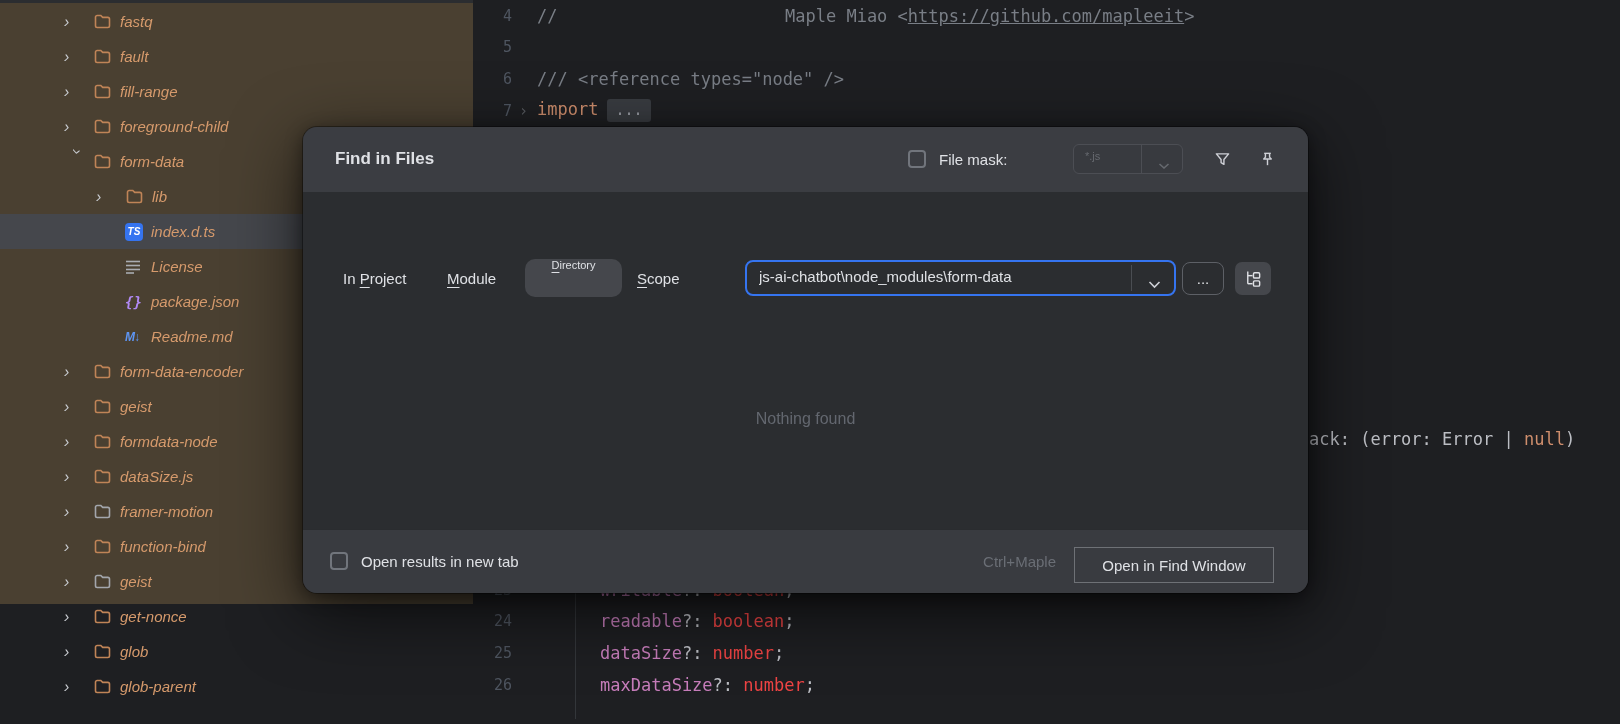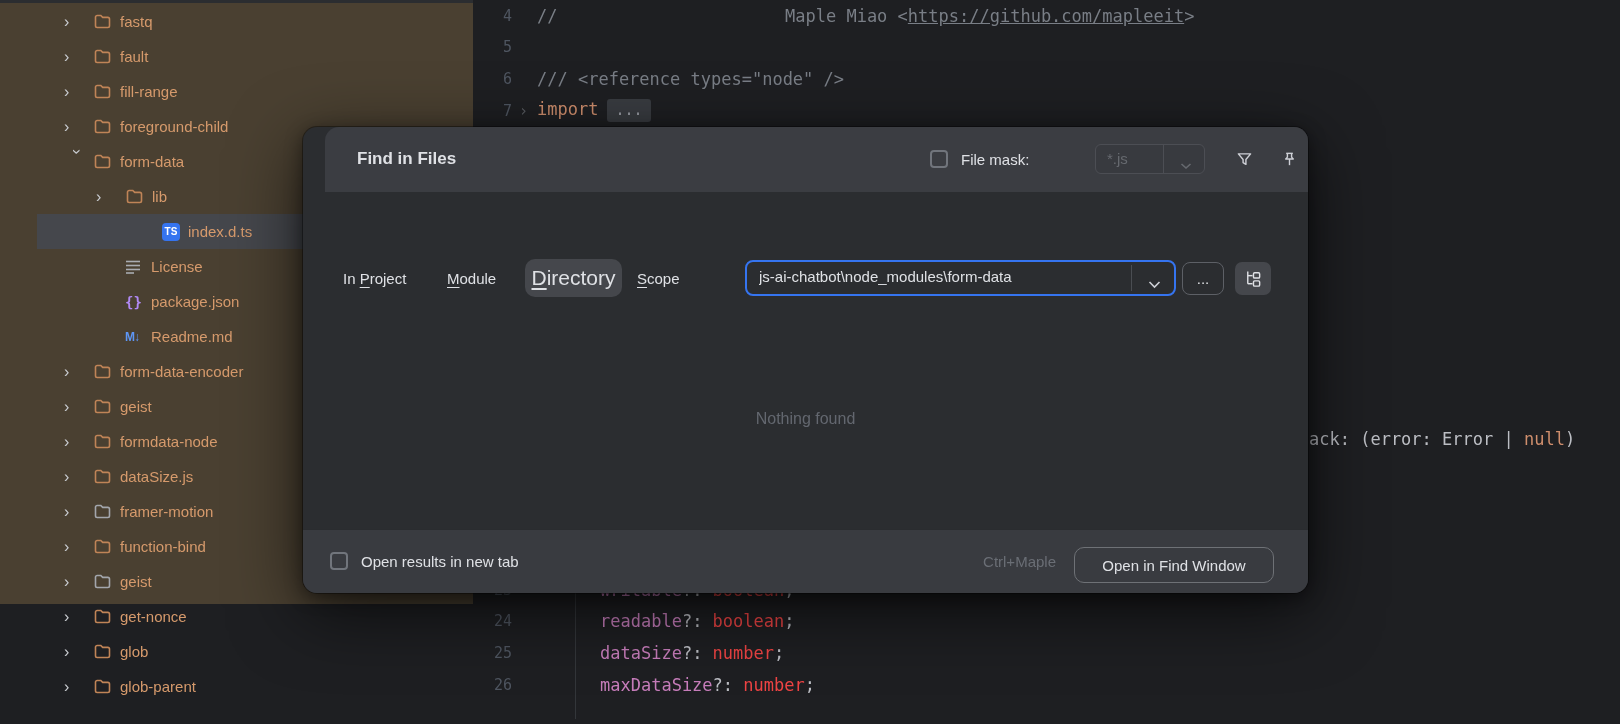--- a/index.html
+++ b/index.html
@@ -1,26 +1,26 @@
 <!DOCTYPE html>
 <html><head>
 <meta charset="utf-8">
 <style>
   * { margin:0; padding:0; box-sizing:border-box; }
   html,body { background:#1E1F22; }
   body { width:1620px; height:724px; position:relative; overflow:hidden;
          font-family:"Liberation Sans", sans-serif; -webkit-font-smoothing:antialiased; }
 
   
-  .sidebar { position:absolute; left:0; top:0; width:473px; height:604px; background:#4A4031; z-index:1; }
+  .sidebar { position:absolute; left:0; top:0; width:473px; height:604px; background:#4A4031; z-index:1;font-style:italic; }
   .topstrip { position:absolute; left:0; top:0; width:473px; height:3px; background:#2B2D30; z-index:2; }
   .botstrip { position:absolute; left:0; bottom:0; width:1620px; height:5px; background:#1E1F22; z-index:2; }
   .tree { position:absolute; top:4px; left:0; right:0; }
   .t-row { height:35px; display:flex; align-items:center; font-size:15px; color:#D69A6C; }
-  .t-row.sel { background:#45474C;margin-left:37px; }
+  .t-row.sel { background:#45474C; }
   .lvl1 { padding-left:64px; }
   .lvl2 { padding-left:96px; }
   .lvl2f { padding-left:125px; }
   .chev { width:30px; color:#C9CCD1; font-size:16px; line-height:1; }
   .chev.down { transform:translate(-2px,2px) rotate(90deg); width:30px; display:inline-block; }
   .chev::before { content:"›"; }
   .ic { width:26px; display:flex; align-items:center; }
   .ic svg { display:block; }
   .ic-ts { width:18px; height:18px; background:#3574F0; border-radius:4px; color:#fff;
            font-size:10px; font-weight:bold; display:flex; align-items:center; justify-content:center; }
@@ -45,28 +45,28 @@
   .lines-top { position:absolute; top:0; left:0; right:0; }
   .lines-bottom { position:absolute; top:574px; left:0; right:0; }
   .lines-bottom .code { left:127px; }
   .guide { position:absolute; left:102px; top:574px; height:150px; width:1px; background:#33363A; }
   .right-frag { position:absolute; left:836px; top:429px; white-space:pre; }
 
   
   .dialog { position:absolute; left:303px; top:127px; width:1005px; height:466px; border-radius:14px;
             background:#2B2D30; color:#DFE1E5; z-index:10;
             box-shadow:0 0 0 1px rgba(0,0,0,.35), 0 18px 70px rgba(0,0,0,.65), 0 4px 18px rgba(0,0,0,.45); }
-  .dlg-header { position:absolute; top:0; left:0; right:0; height:65px; background:#3B3D42; border-radius:14px 14px 0 0;margin-left:22px; }
+  .dlg-header { position:absolute; top:0; left:0; right:0; height:65px; background:#3B3D42; border-radius:14px 14px 0 0; }
   .dlg-title { position:absolute; left:32px; top:22px; font-size:17px; font-weight:700; }
   .cbox { position:absolute; width:18px; height:18px; border:2px solid #71757C; border-radius:4px; background:transparent; }
   .fm-check { left:605px; top:23px; }
   .fm-label { position:absolute; left:636px; top:24px; font-size:15px; }
   .fm-combo { position:absolute; left:770px; top:17px; width:110px; height:30px; background:#383A3F;
               border:1px solid #4C4E54; border-radius:6px; }
-  .fm-combo .val { position:absolute; left:11px; top:5px; font-size:15px; color:#66696F; }
+  .fm-combo .val { position:absolute; left:11px; top:5px; font-size:11px; color:#66696F; }
   .fm-combo .div { position:absolute; right:40px; top:0; bottom:0; width:1px; background:#4C4E54; }
   .fm-combo .cv { position:absolute; right:12px; top:11px; }
   .hdr-icon { position:absolute; top:24px; }
   .i-funnel { left:911px; }
   .i-pin { left:956px; }
 
   .dlg-search { position:absolute; top:65px; left:0; right:0; height:55px; }
   .loupe { position:absolute; left:28px; top:16px; }
   .search-val { position:absolute; left:75px; top:17px; font-size:15px; color:#DFE1E5; }
   .s-ico { position:absolute; top:17px; font-size:15px; color:#CED0D6; }
@@ -76,41 +76,41 @@
   .s-w { left:919px; }
   .s-re { left:956px; letter-spacing:1px; }
   .search-sep { position:absolute; top:119px; left:17px; width:970px; height:1px; background:#43454A; }
 
   .dlg-scope { position:absolute; top:120px; left:0; right:0; height:63px; }
   .sc-lbl { position:absolute; top:23px; font-size:15px; }
   .mn { text-decoration:underline; text-underline-offset:3px; }
   .sc-inproject { left:40px; }
   .sc-module { left:144px; }
   .sc-chip { position:absolute; left:222px; top:12px; width:97px; height:38px; background:#45474C;
-             border-radius:10px; display:flex; align-items:center; justify-content:center; font-size:21px; }
+             border-radius:10px; display:flex; justify-content:center; font-size:11px; }
   .sc-scope { left:334px; }
   .dir-field { position:absolute; left:442px; top:13px; width:431px; height:36px; background:#2B2D30;
                border:2px solid #3574F0; border-radius:8px; }
   .dir-field .path { position:absolute; left:12px; top:6px; font-size:15px; white-space:nowrap; overflow:hidden; width:360px; }
   .dir-field .div { position:absolute; right:42px; top:3px; bottom:3px; width:1px; background:#4A4D52; }
   .dir-field .cv { position:absolute; right:13px; top:13px; }
   .more-btn { position:absolute; left:879px; top:15px; width:42px; height:33px; border:1px solid #5D6066;
               border-radius:8px; display:flex; align-items:center; justify-content:center; font-size:15px; color:#DFE1E5; }
   .tree-btn { position:absolute; left:932px; top:15px; width:36px; height:33px; background:#45474C;
               border-radius:7px; display:flex; align-items:center; justify-content:center; }
 
   .nothing { position:absolute; left:0; right:0; top:283px; text-align:center; font-size:16px; color:#63676F; }
 
   .dlg-footer { position:absolute; left:0; right:0; bottom:0; height:64px; background:#393B40;
                 border-radius:0 0 14px 14px; border-top:1px solid #2A2C2F; }
   .ft-check { left:27px; top:22px; }
   .ft-label { position:absolute; left:58px; top:23px; font-size:15px; }
   .ft-shortcut { position:absolute; right:252px; top:23px; font-size:15px; color:#6A6E75; }
   .ft-button { position:absolute; left:771px; top:17px; width:200px; height:36px; border:1px solid #6E7176;
-               border-radius:10px; background:transparent; display:flex; align-items:center; justify-content:center;
+               border-radius:0; background:transparent; display:flex; align-items:center; justify-content:center;
                font-size:15px; color:#DFE1E5; }
 </style>
 </head>
 <body>
 
 <div class="sidebar">
   <div class="tree">
 
     <div class="t-row lvl1">
       <span class="chev"></span>

